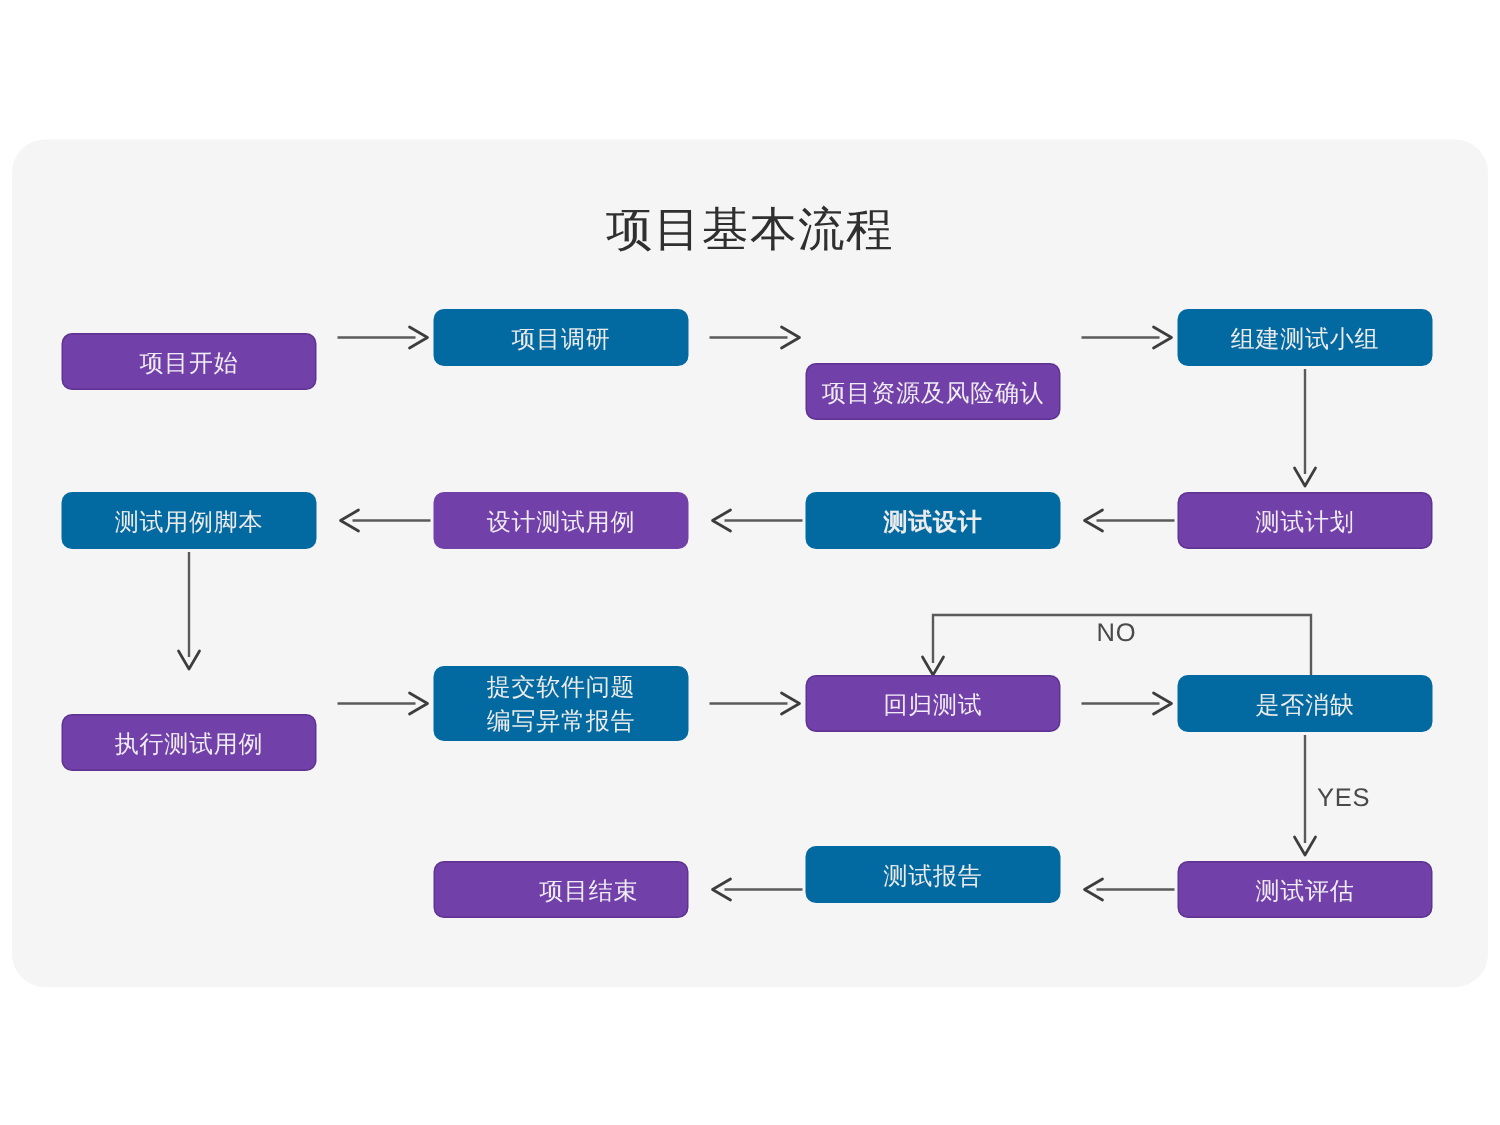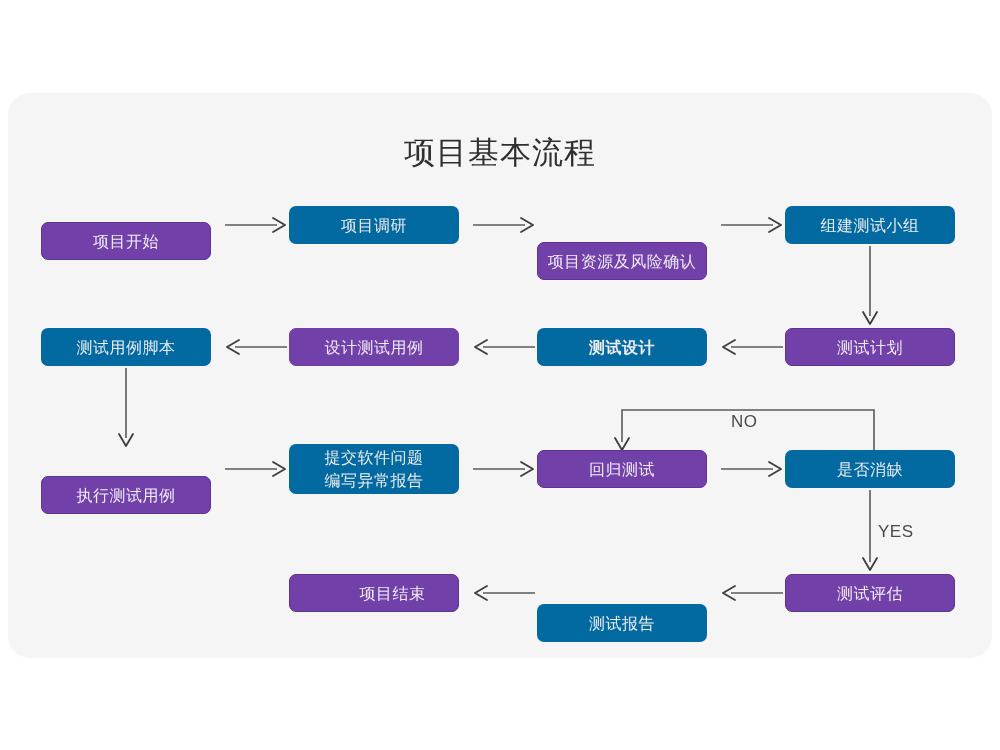--- a/index.html
+++ b/index.html
@@ -203,21 +203,21 @@
 
   <div class="node purple" style="left:289px;top:574px;width:170px;height:38px;padding-left:37px;">项目结束</div>
 
   <div class="conn" style="left:473px;top:581px;">
     <svg width="62" height="24" viewBox="0 0 62 24">
       <line class="edge-line" x1="10" y1="12" x2="62" y2="12"></line>
       <polyline class="edge-head" points="14,5 2,12 14,19"></polyline>
     </svg>
   </div>
 
-  <div class="node gray" style="left:537px;top:604px;width:170px;height:38px;">测试报告</div>
+  <div class="node gray" style="left:537px;top:564px;width:170px;height:38px;">测试报告</div>
 
   <div class="conn" style="left:721px;top:581px;">
     <svg width="62" height="24" viewBox="0 0 62 24">
       <line class="edge-line" x1="10" y1="12" x2="62" y2="12"></line>
       <polyline class="edge-head" points="14,5 2,12 14,19"></polyline>
     </svg>
   </div>
 
   <div class="node purple" style="left:785px;top:574px;width:170px;height:38px;">测试评估</div>
 

